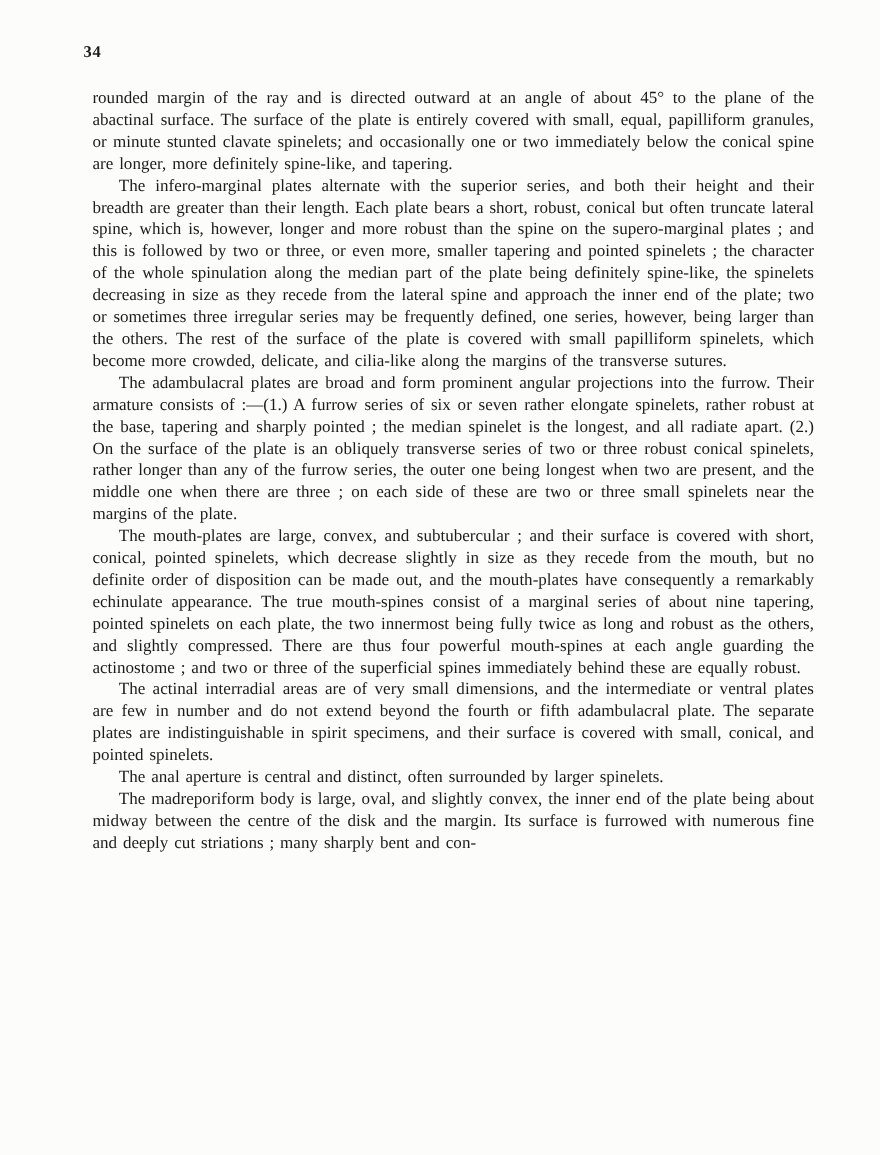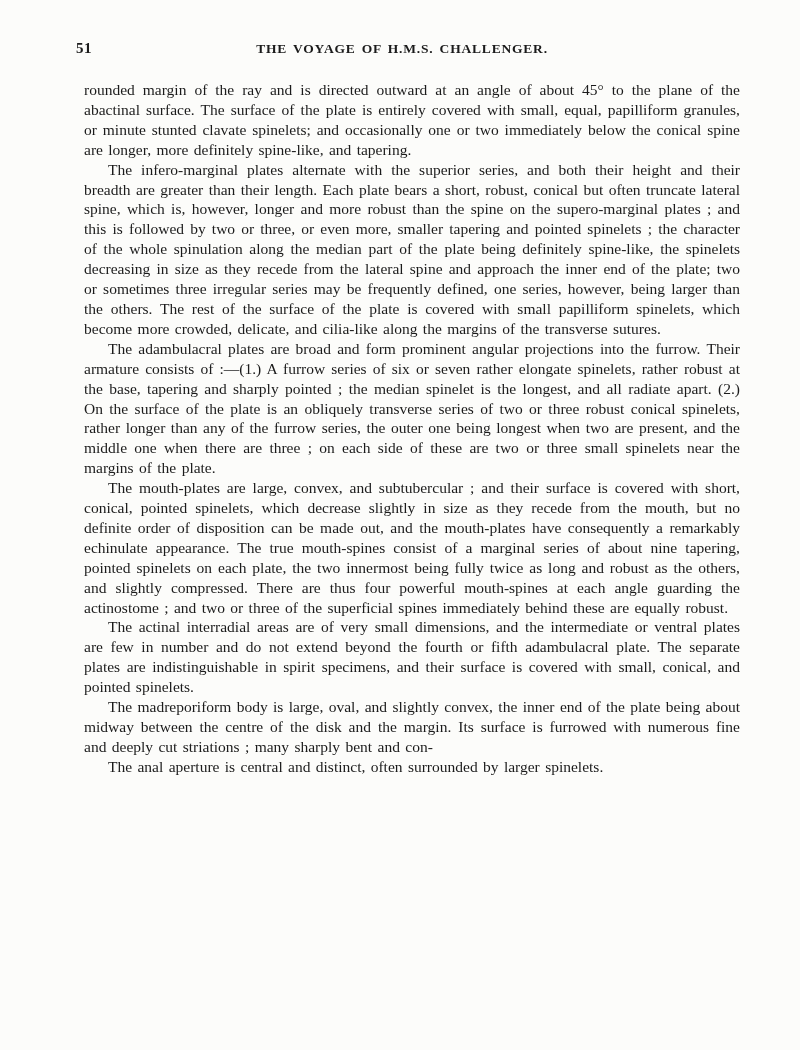--- a/index.html
+++ b/index.html
@@ -61,25 +61,24 @@
   }
   .text-block p.no-indent {
     text-indent: 0;
   }
 </style>
 </head>
 <body>
 
 <div class="page">
   <div class="page-header">
-    <span class="page-number">51</span>
-    <span class="running-title">THE VOYAGE OF H.M.S. CHALLENGER.</span>
+    <span class="page-number">34</span>
   </div>
   <div class="text-block">
       <p class="no-indent">rounded margin of the ray and is directed outward at an angle of about 45° to the plane of the abactinal surface.  The surface of the plate is entirely covered with small, equal, papilliform granules, or minute stunted clavate spinelets; and occasionally one or two immediately below the conical spine are longer, more definitely spine-like, and tapering.</p>
       <p>The infero-marginal plates alternate with the superior series, and both their height and their breadth are greater than their length.  Each plate bears a short, robust, conical but often truncate lateral spine, which is, however, longer and more robust than the spine on the supero-marginal plates ; and this is followed by two or three, or even more, smaller tapering and pointed spinelets ; the character of the whole spinulation along the median part of the plate being definitely spine-like, the spinelets decreasing in size as they recede from the lateral spine and approach the inner end of the plate; two or sometimes three irregular series may be frequently defined, one series, however, being larger than the others.  The rest of the surface of the plate is covered with small papilliform spinelets, which become more crowded, delicate, and cilia-like along the margins of the transverse sutures.</p>
       <p>The adambulacral plates are broad and form prominent angular projections into the furrow.  Their armature consists of :—(1.) A furrow series of six or seven rather elongate spinelets, rather robust at the base, tapering and sharply pointed ; the median spinelet is the longest, and all radiate apart.  (2.) On the surface of the plate is an obliquely transverse series of two or three robust conical spinelets, rather longer than any of the furrow series, the outer one being longest when two are present, and the middle one when there are three ; on each side of these are two or three small spinelets near the margins of the plate.</p>
       <p>The mouth-plates are large, convex, and subtubercular ; and their surface is covered with short, conical, pointed spinelets, which decrease slightly in size as they recede from the mouth, but no definite order of disposition can be made out, and the mouth-plates have consequently a remarkably echinulate appearance.  The true mouth-spines consist of a marginal series of about nine tapering, pointed spinelets on each plate, the two innermost being fully twice as long and robust as the others, and slightly compressed.  There are thus four powerful mouth-spines at each angle guarding the actinostome ; and two or three of the superficial spines immediately behind these are equally robust.</p>
       <p>The actinal interradial areas are of very small dimensions, and the intermediate or ventral plates are few in number and do not extend beyond the fourth or fifth adambulacral plate.  The separate plates are indistinguishable in spirit specimens, and their surface is covered with small, conical, and pointed spinelets.</p>
+      <p>The anal aperture is central and distinct, often surrounded by larger spinelets.</p>
       <p>The madreporiform body is large, oval, and slightly convex, the inner end of the plate being about midway between the centre of the disk and the margin.  Its surface is furrowed with numerous fine and deeply cut striations ; many sharply bent and con-</p>
-      <p>The anal aperture is central and distinct, often surrounded by larger spinelets.</p>
     </div>
 </div>
 
 </body></html>

